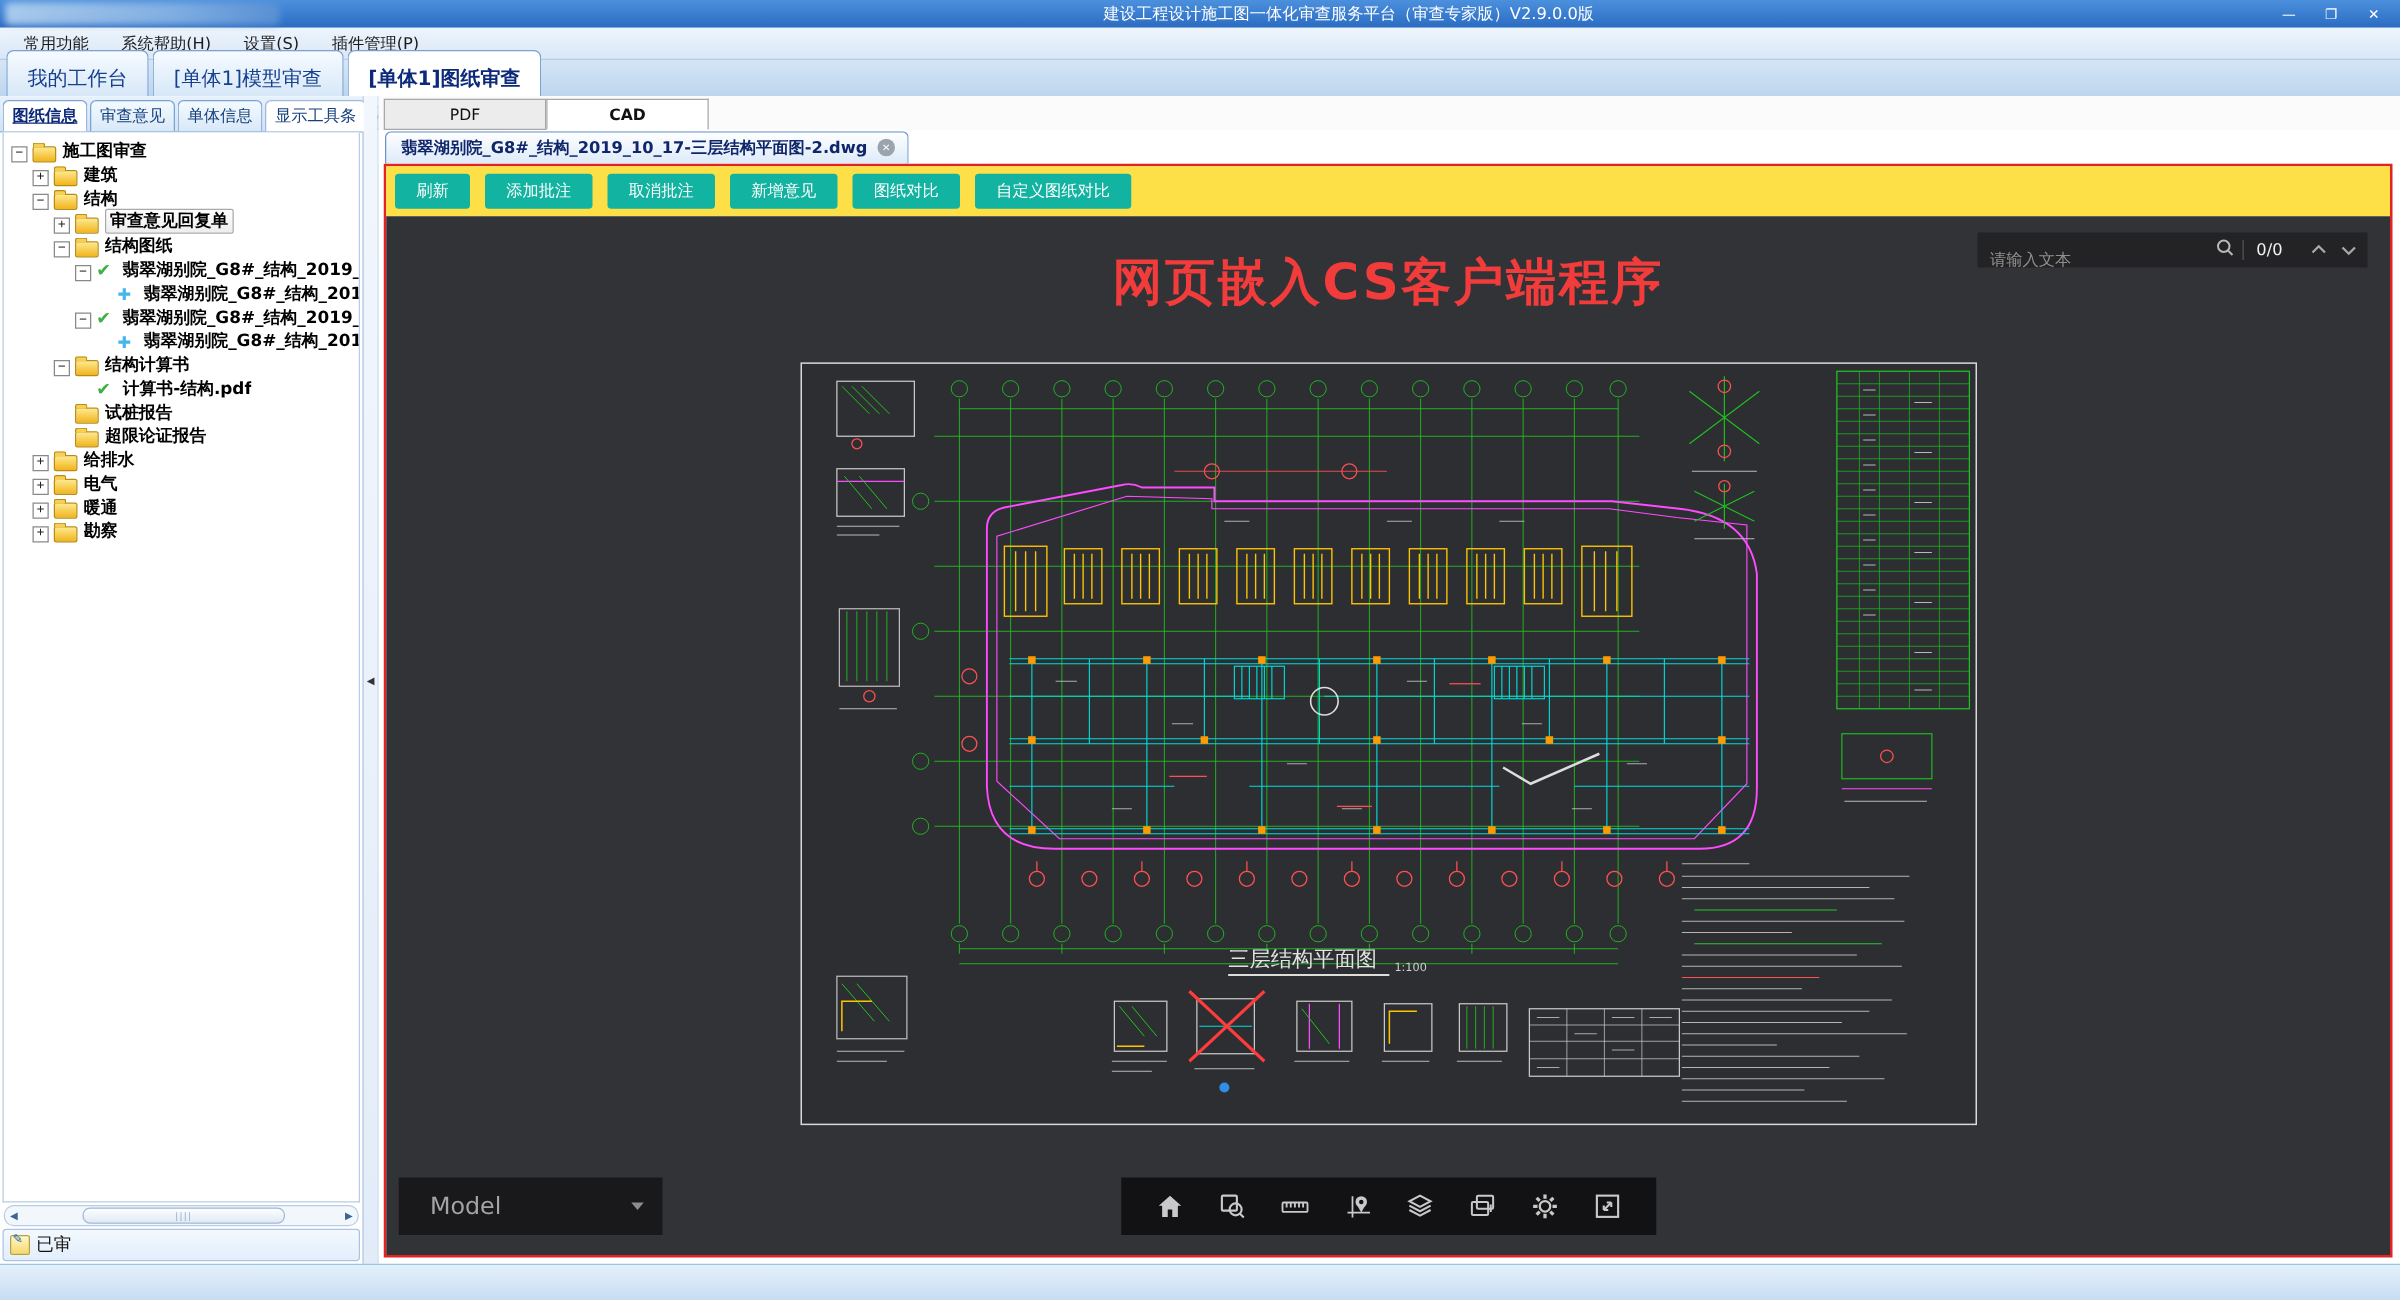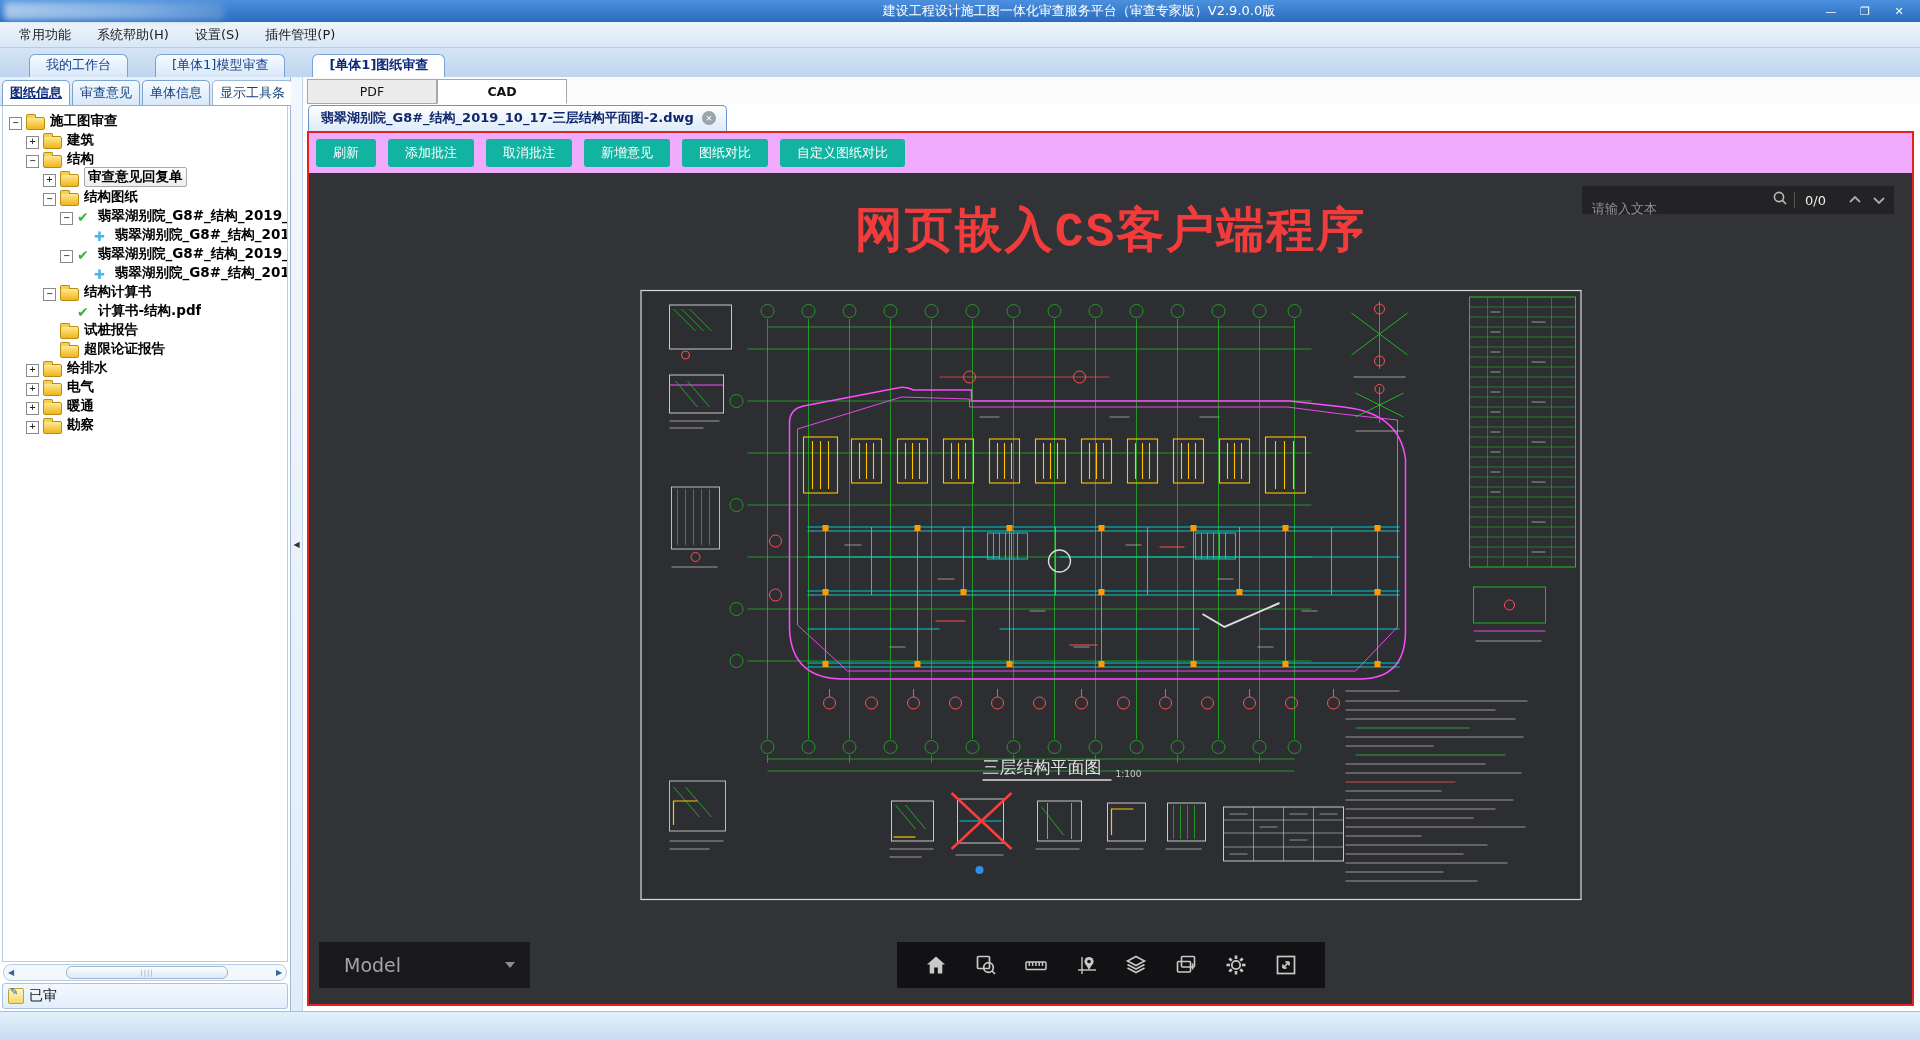--- a/index.html
+++ b/index.html
@@ -12,21 +12,21 @@
   .win-title{margin-left:238px;font-size:13px;white-space:nowrap;}
   .win-controls{position:absolute;right:4px;top:0;height:22px;display:flex;align-items:center;}
   .win-btn{width:34px;height:18px;display:flex;align-items:center;justify-content:center;font-size:11px;color:#fff;cursor:default;}
 
   
   .menubar{height:25px;background:linear-gradient(#eef5fc,#d9e7f7);border-bottom:1px solid #b6cde8;display:flex;align-items:center;padding-left:6px;flex:0 0 auto;}
   .menu-item{padding:0 13px;font-size:13px;color:#1b1b1b;}
 
   
   .wtabs{height:26px;background:linear-gradient(#cade f0,#c2d8ef);background:linear-gradient(#d5e5f6,#bdd5ee);display:flex;align-items:flex-end;padding:3px 0 0 5px;flex:0 0 auto;}
-  .wtab{margin-right:3px;padding:1px 16px 3px;font-size:13px;color:#16418e;border:1px solid #7ba3d2;border-bottom:none;border-radius:6px 6px 0 0;background:linear-gradient(#f6fbff,#d7e7f8);white-space:nowrap;margin-left:24px;}
+  .wtab{margin-right:3px;padding:12px 16px 3px;font-size:16px;color:#16418e;border:1px solid #7ba3d2;border-bottom:none;border-radius:6px 6px 0 0;background:linear-gradient(#f6fbff,#d7e7f8);white-space:nowrap;}
   .wtab.active{background:#fff;font-weight:bold;color:#0d2a7a;}
 
   
   .content{flex:1 1 auto;display:flex;min-height:0;background:#fff;}
 
   
   .sidebar{width:290px;flex:0 0 auto;display:flex;flex-direction:column;border-right:1px solid #9db9da;background:#fff;min-height:0;}
   .side-tabs{height:26px;flex:0 0 auto;display:flex;align-items:flex-end;background:linear-gradient(#e7f1fb,#d2e3f5);padding:2px 2px 0 2px;border-bottom:1px solid #8fafd6;}
   .stab{margin-right:2px;padding:3px 7px;font-size:13px;color:#14407c;border:1px solid #7ba3d2;border-bottom:none;border-radius:5px 5px 0 0;background:linear-gradient(#f4faff,#d8e8f8);white-space:nowrap;}
   .stab.active{background:#fff;font-weight:bold;color:#0d2a7a;text-decoration:underline;}
@@ -71,34 +71,34 @@
   .doc-tabs{height:27px;flex:0 0 auto;display:flex;align-items:flex-end;padding-left:4px;background:#fbfbfb;}
   .dtab{width:128px;text-align:center;padding:4px 0;font-size:12.5px;color:#111;border:1px solid #a8a8a8;background:#ececec;}
   .dtab.active{background:#fff;border-bottom:1px solid #fff;font-weight:bold;}
   .filetab-row{height:27px;flex:0 0 auto;display:flex;align-items:flex-end;padding-left:5px;background:#fff;}
   .filetab{display:inline-flex;align-items:center;max-width:460px;padding:3px 10px 4px 12px;border:1px solid #6a93c8;border-bottom:none;border-radius:5px 5px 0 0;background:linear-gradient(#feffff,#dcEAf9);background:linear-gradient(#feffff,#dceaf9);}
   .filetab-label{font-size:13px;font-weight:bold;color:#10266b;white-space:nowrap;overflow:hidden;}
   .ftclose{width:14px;height:14px;margin-left:8px;border-radius:50%;background:#9aa4ad;color:#fff;display:flex;align-items:center;justify-content:center;flex:0 0 auto;}
   .ftclose::before{content:"✕";font-size:8px;}
 
   .red-frame{flex:1 1 auto;margin:0 6px 5px 4px;border:2px solid #e42222;display:flex;flex-direction:column;min-height:0;background:#fff;}
-  .btn-row{flex:0 0 auto;padding:6px 0 6px 7px;background:#f0abfc;display:flex;}
+  .btn-row{flex:0 0 auto;padding:6px 0 6px 7px;background:#fde047;display:flex;}
   .tbtn{margin-right:12px;padding:5px 17px;border:none;border-radius:3px;background:#12b3a0;color:#fff;font-size:13px;font-family:inherit;white-space:nowrap;}
 
   .cad{flex:1 1 auto;position:relative;background:#323337;min-height:0;overflow:hidden;}
 
   .search-bar{position:absolute;top:13px;right:18px;width:296px;height:28px;background:#232326;display:flex;align-items:center;padding:0 8px;}
   .search-input{flex:1 1 auto;min-width:0;background:transparent;border:none;outline:none;color:#cfcfcf;font-size:13px;font-family:inherit;margin-top:16px;}
   .search-input::placeholder{color:#8f8f8f;}
   .search-mag{flex:0 0 auto;margin:0 6px;}
   .search-div{flex:0 0 auto;width:1px;height:16px;background:#555;}
   .search-count{flex:0 0 auto;color:#efefef;font-size:13px;margin:0 12px 0 10px;}
   .chev{flex:0 0 auto;margin-left:10px;display:flex;}
 
-  .overlay-text{position:absolute;top:25px;left:50%;transform:translateX(-50%);font-size:48px;font-weight:bold;color:#f23b3b;letter-spacing:2px;white-space:nowrap;font-family:Liberation Mono, monospace;}
+  .overlay-text{position:absolute;top:25px;left:50%;transform:translateX(-50%);font-size:40px;font-weight:bold;color:#f23b3b;letter-spacing:2px;white-space:nowrap;}
 
   .sheet{position:absolute;top:116px;left:50%;transform:translateX(-50%);width:943px;height:612px;}
 
   .model-box{position:absolute;left:10px;bottom:16px;width:186px;height:46px;background:#19191b;display:flex;align-items:center;padding-left:25px;}
   .model-label{color:#a3a4a6;font-size:19px;}
   .model-caret{position:absolute;right:15px;top:20px;width:0;height:0;border-left:5px solid transparent;border-right:5px solid transparent;border-top:6px solid #8d8d8d;}
 
   .dock{position:absolute;bottom:16px;left:50%;transform:translateX(-50%);height:46px;background:#121214;display:flex;align-items:center;padding:0 14px;}
   .dock-btn{width:50px;height:46px;display:flex;align-items:center;justify-content:center;}
 

